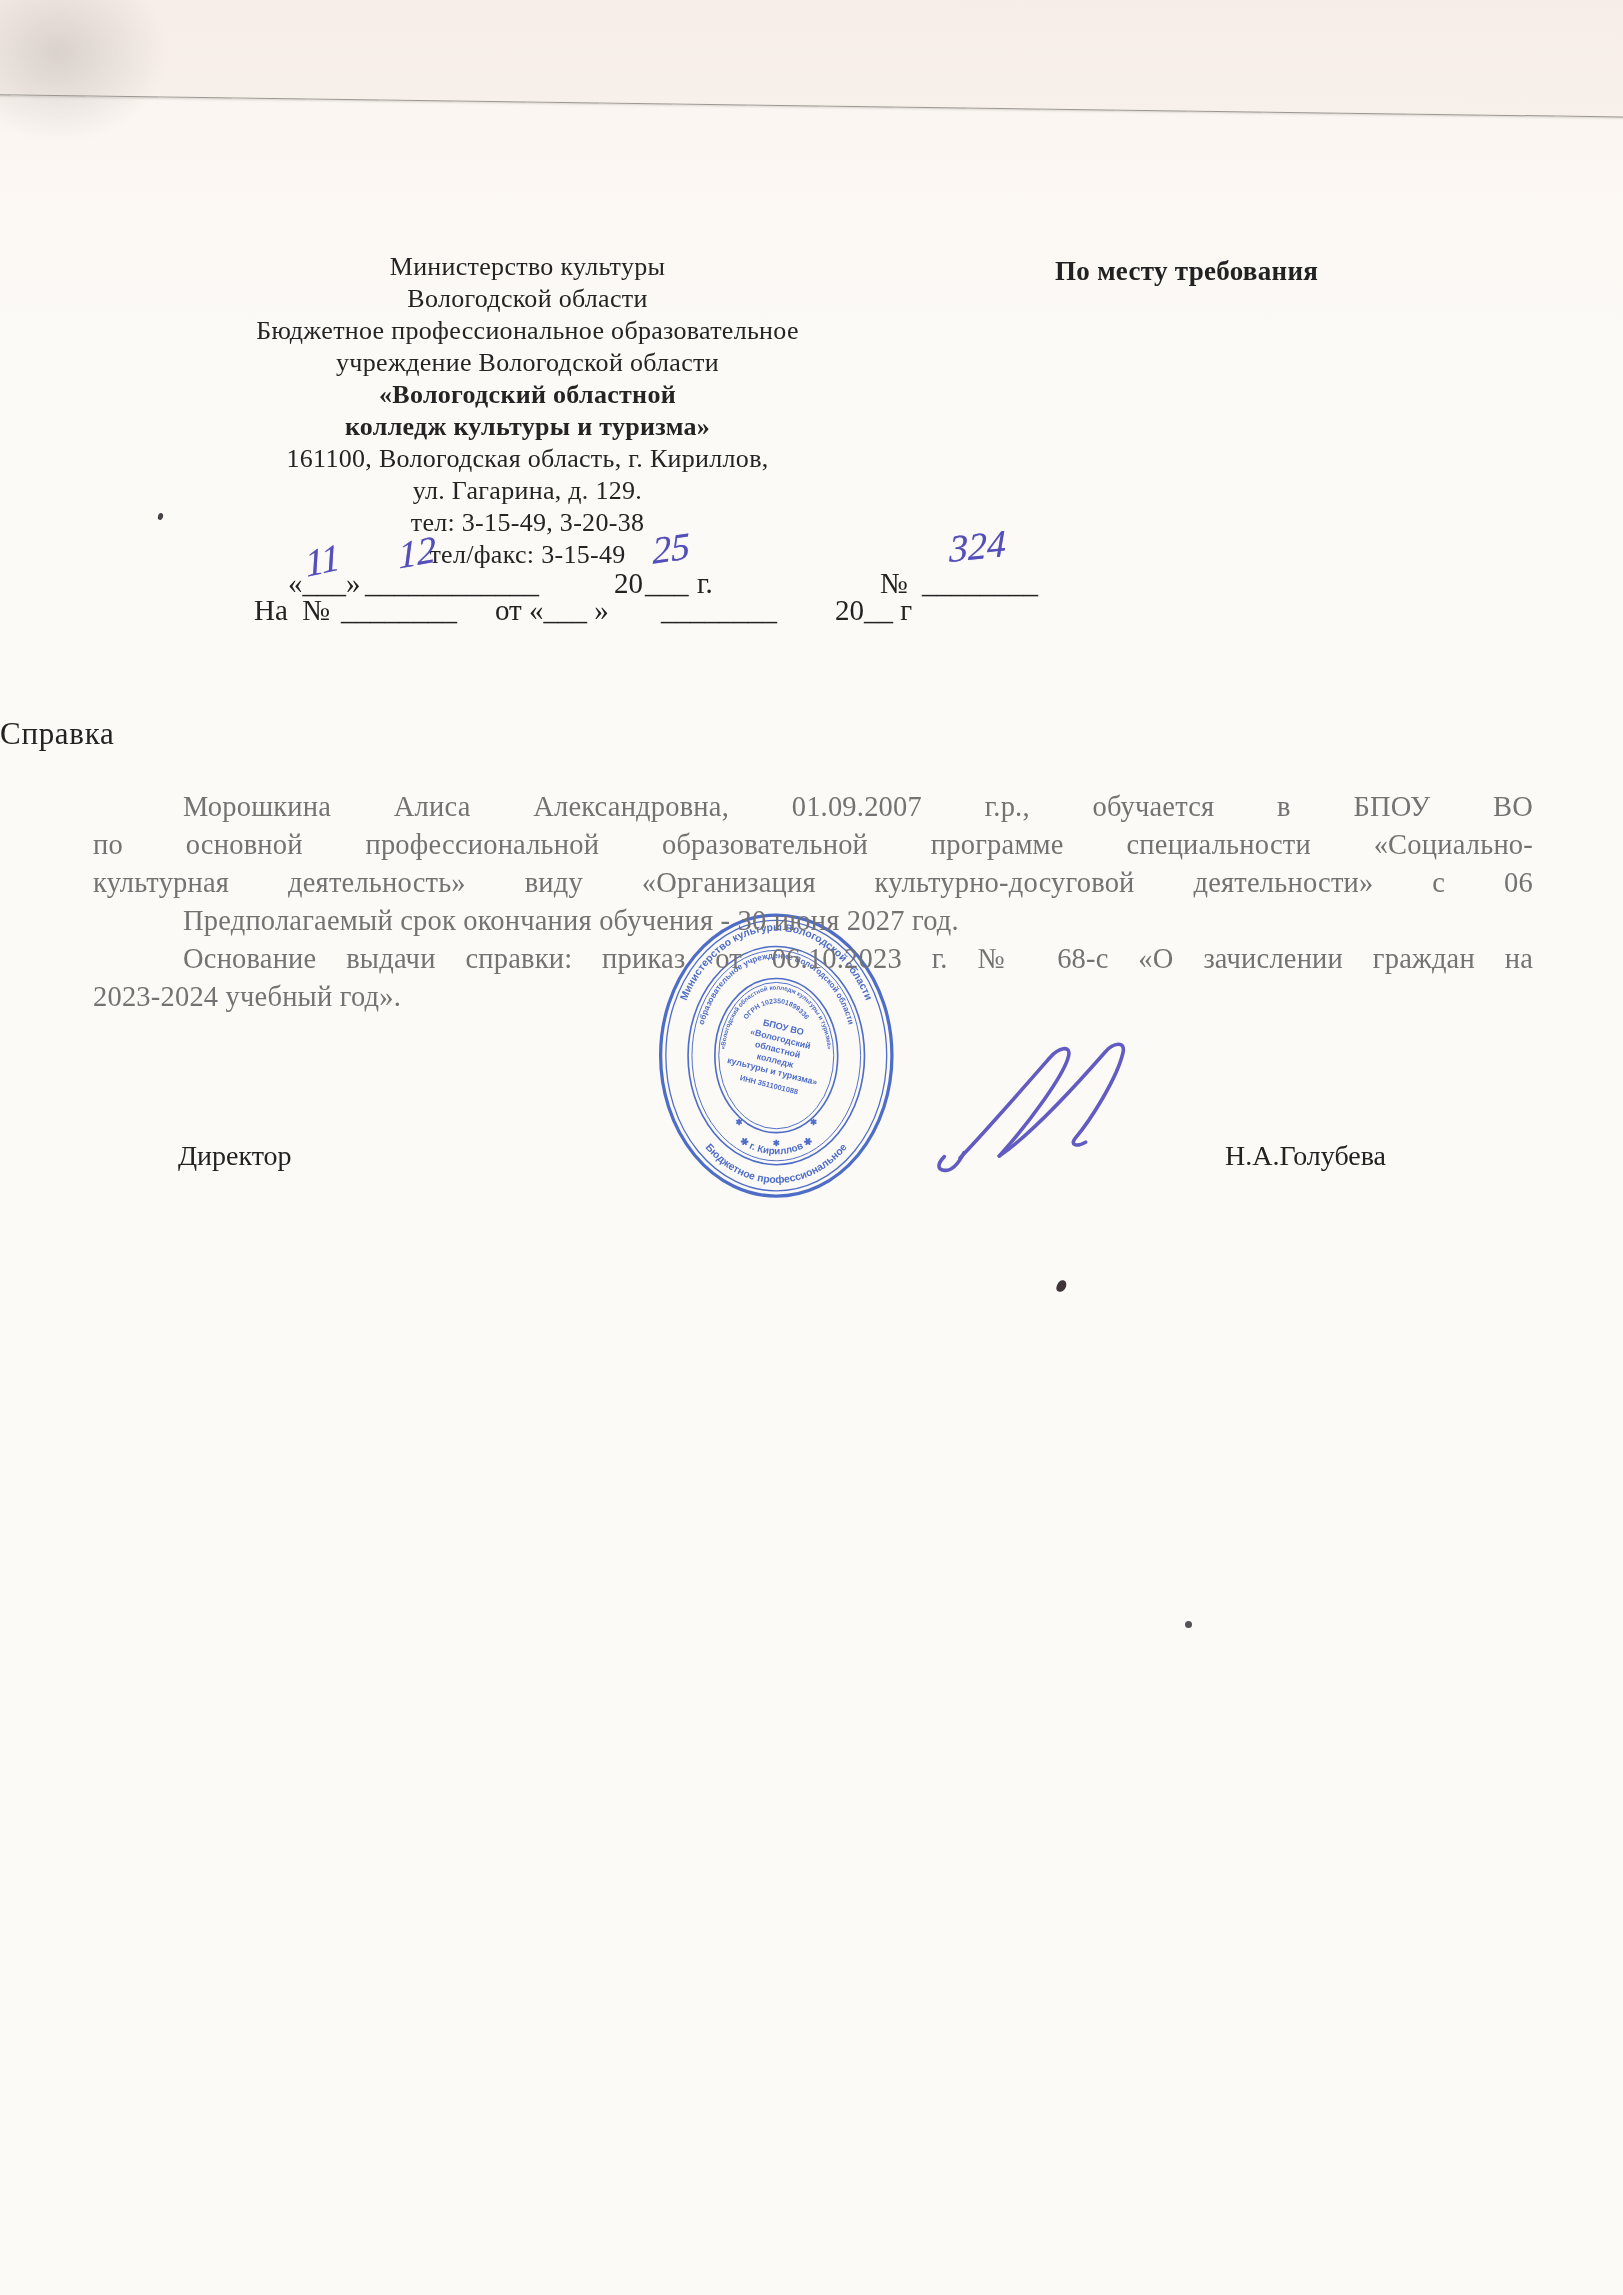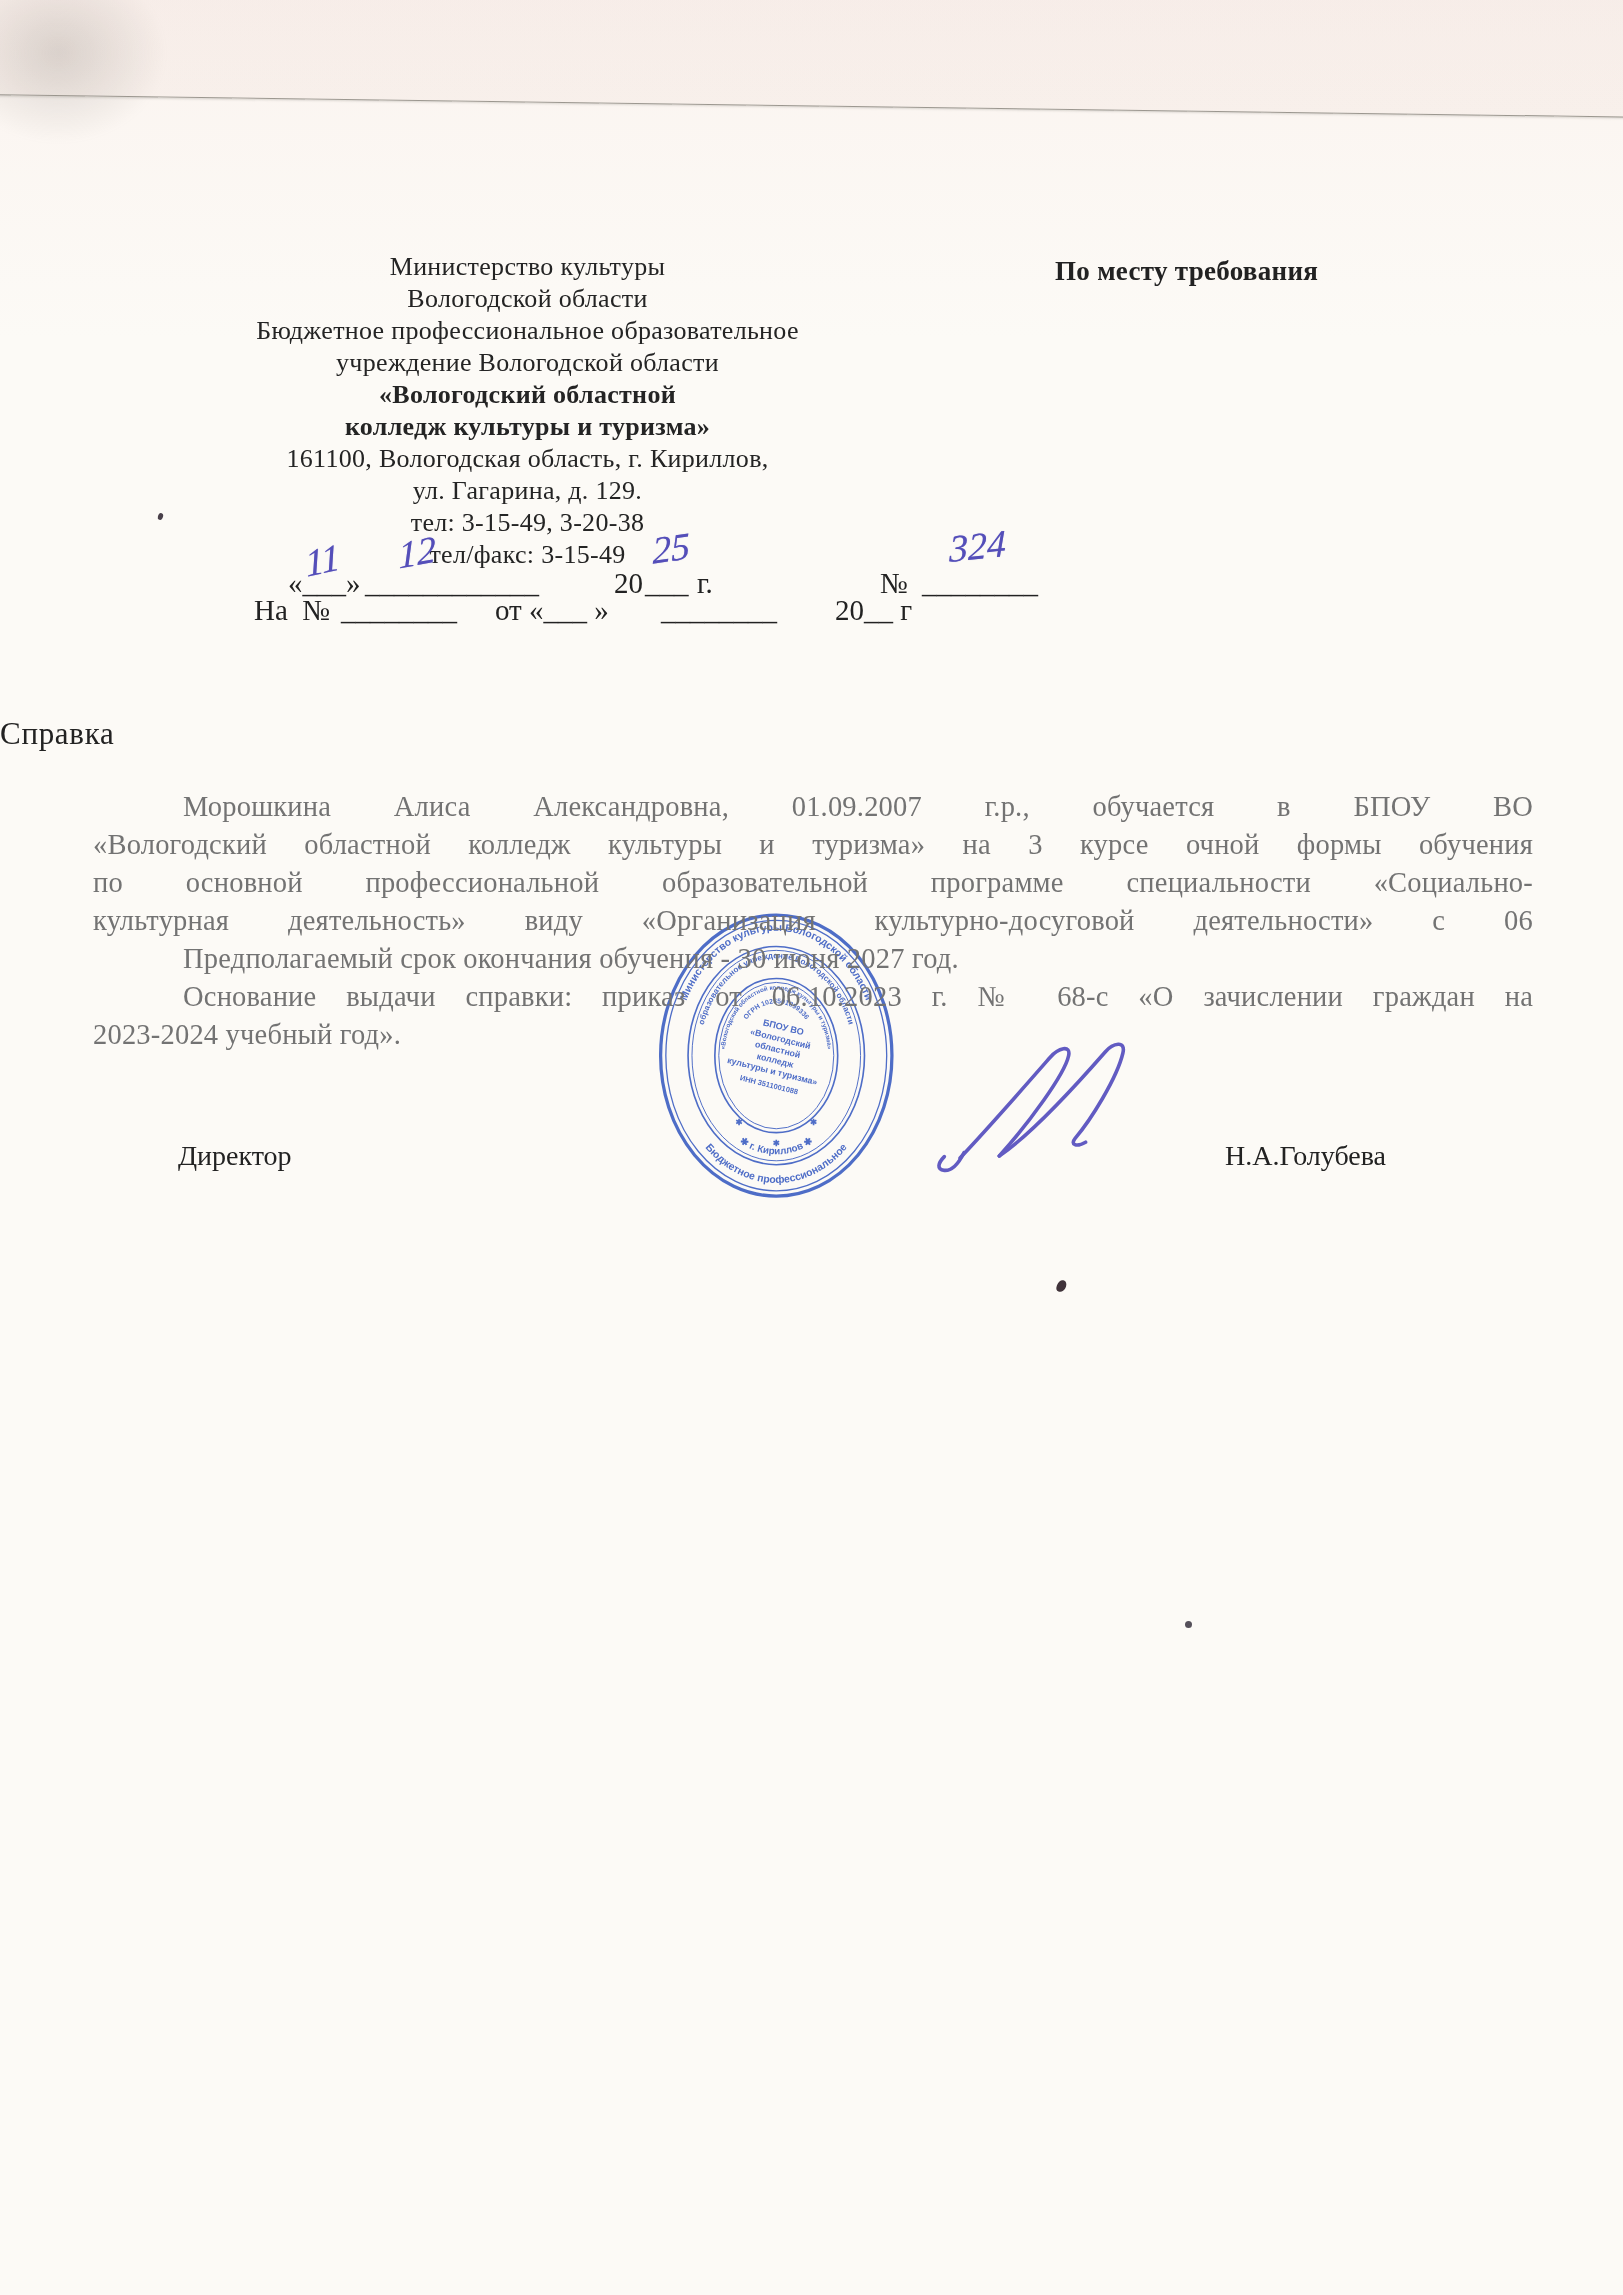--- a/index.html
+++ b/index.html
@@ -152,21 +152,20 @@
         <text y="50" font-size="11.5">ИНН 3511001088</text>
       </g>
       <text x="150" y="334" font-size="13" text-anchor="middle">✱</text>
       <text x="264" y="334" font-size="13" text-anchor="middle">✱</text>
       <text x="207" y="366" font-size="13" text-anchor="middle">✱</text>
     </g>
   </svg>
 
   <div class="body-text">
     <div class="ln just ind">Морошкина Алиса Александровна, 01.09.2007 г.р., обучается в БПОУ ВО</div>
-    <div class="ln just">«Вологодский областной колледж культуры и туризма» на 3 курсе  очной формы обучения</div>
     <div class="ln just">по основной профессиональной образовательной программе специальности «Социально-</div>
     <div class="ln just">культурная деятельность» виду «Организация культурно-досуговой деятельности» с 06</div>
     <div class="ln ind">Предполагаемый срок окончания обучения - 30 июня 2027 год.</div>
     <div class="ln just ind">Основание выдачи справки: приказ от 06.10.2023 г. № 68-с «О зачислении граждан на</div>
     <div class="ln">2023-2024 учебный год».</div>
   </div>
 
   <div class="sig-row">
     <span class="pos">Директор</span>
     <span class="name">Н.А.Голубева</span>

